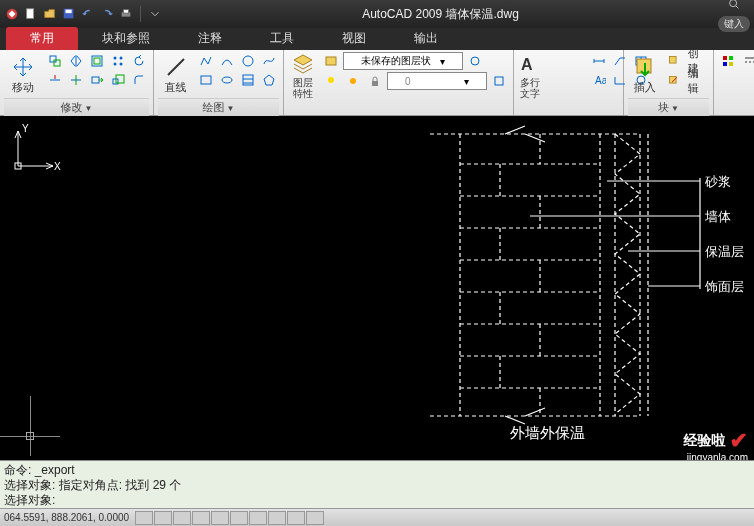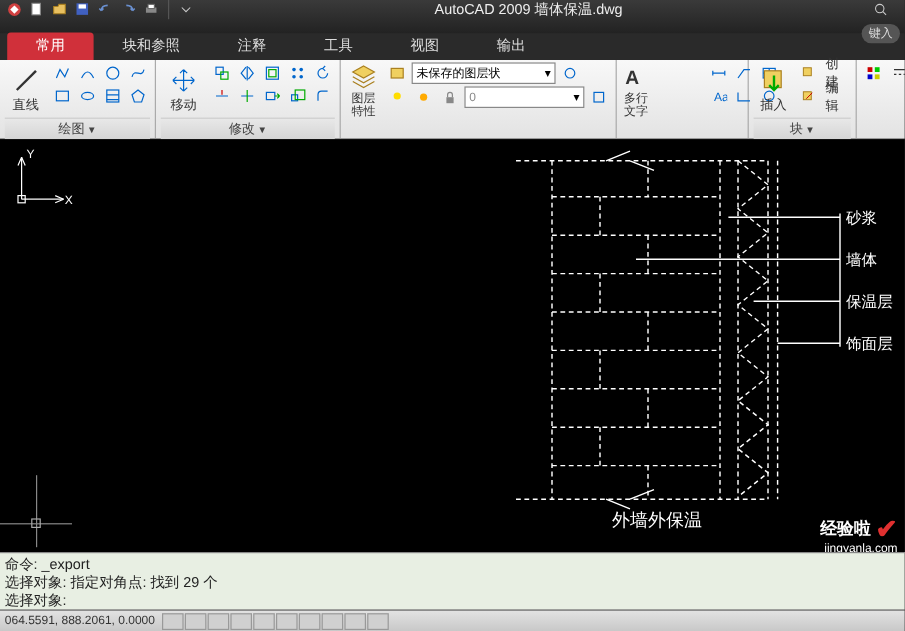--- a/index.html
+++ b/index.html
@@ -1,19 +1,19 @@
 <!DOCTYPE html>
 <html><head>
 <meta charset="utf-8">
 <style>
 * { margin:0; padding:0; box-sizing:border-box; font-family:"Microsoft YaHei",SimSun,Arial,sans-serif; }
 body { background:#333; width:754px; height:526px; overflow:hidden; position:relative; }
 
 
-.titlebar { height:28px; background:linear-gradient(#3a3a3a,#222); display:flex; align-items:flex-start; padding:0 4px; }
+.titlebar { height:28px; background:linear-gradient(#3a3a3a,#222); display:flex; align-items:center; padding:0 4px; }
 .titlebar .qat { display:flex; gap:3px; align-items:center; }
 .titlebar .qicon { width:16px; height:16px; display:flex; align-items:center; justify-content:center; cursor:pointer; }
 .titlebar .qicon svg { width:14px; height:14px; }
 .titlebar .qsep { width:1px; height:16px; background:#555; margin:0 3px; }
 .titlebar .title { flex:1; text-align:center; color:#eee; font-size:12px; }
 .titlebar .right { display:flex; gap:4px; align-items:center;flex-direction:column; }
 .titlebar .pill { background:#555; color:#ddd; font-size:10px; padding:1px 6px; border-radius:8px; cursor:pointer; }
 
 
 .tabs { height:22px; background:#2a2a2a; display:flex; align-items:end; padding-left:6px; gap:0; }
@@ -28,21 +28,21 @@
 .panel-label .drop { font-size:8px; margin-left:2px; }
 .bigbtn { display:flex; flex-direction:column; align-items:center; justify-content:center; width:38px; height:46px; cursor:pointer; }
 .bigbtn .ico { width:24px; height:24px; display:flex; align-items:center; justify-content:center; }
 .bigbtn .lbl { font-size:11px; color:#333; margin-top:1px; }
 .grid-btns { display:grid; grid-template-columns:repeat(4,20px); grid-auto-rows:18px; gap:1px; }
 .grid-btns.c3 { grid-template-columns:repeat(3,20px);margin-left:44px; }
 .grid-btns.c2 { grid-template-columns:repeat(2,22px); }
 .sbtn { width:20px; height:18px; display:flex; align-items:center; justify-content:center; cursor:pointer; }
 .sbtn svg { width:14px; height:14px; }
 .layer-row { display:flex; align-items:center; gap:2px; }
-.layer-combo { width:120px; height:18px; background:#fff; border:1px solid #888; font-size:10px; display:flex; align-items:center; padding:0 3px; cursor:pointer;justify-content:flex-end; }
+.layer-combo { width:120px; height:18px; background:#fff; border:1px solid #888; font-size:10px; display:flex; align-items:center; padding:0 17px; cursor:pointer;justify-content:flex-end; }
 .txtbtn { display:flex; align-items:center; gap:9px; height:18px; font-size:11px; color:#333; cursor:pointer; padding:0 3px; }
 .txtbtn .ico { width:14px; height:14px; }
 
 
 .canvas { position:absolute; top:116px; left:0; right:0; bottom:66px; background:#000; overflow:hidden; }
 .canvas svg { position:absolute; top:0; left:0; }
 .dlabel { position:absolute; color:#fff; font-size:13px; }
 .watermark { position:absolute; right:6px; bottom:6px; color:#fff; font-size:14px; font-weight:bold; display:flex; align-items:center; gap:4px; }
 .watermark .check { color:#e03030; font-size:22px; }
 
@@ -125,20 +125,95 @@
   <div class="tab active">常用</div>
   <div class="tab">块和参照</div>
   <div class="tab">注释</div>
   <div class="tab">工具</div>
   <div class="tab">视图</div>
   <div class="tab">输出</div>
 </div>
 
 <div class="ribbon">
 
+  <div class="panel" style="width:155px;">
+    <div class="panel-body">
+      <div class="bigbtn">
+        <span class="ico">
+            <svg viewBox="0 0 24 24">
+              <path d="M12 3 L12 21 M3 12 L21 12 M12 3 L9 6 M12 3 L15 6 M12 21 L9 18 M12 21 L15 18 M3 12 L6 9 M3 12 L6 15 M21 12 L18 9 M21 12 L18 15" stroke="#06c" fill="none"></path>
+            </svg>
+          </span>
+        <span class="lbl">移动</span>
+      </div>
+      <div class="grid-btns" style="grid-template-columns:repeat(5,20px);">
+        <span class="sbtn">
+            <svg viewBox="0 0 14 14">
+              <rect x="2" y="2" width="6" height="6" stroke="#06c" fill="none"></rect>
+              <rect x="6" y="6" width="6" height="6" stroke="#0a0" fill="none"></rect>
+            </svg>
+          </span>
+        <span class="sbtn">
+            <svg viewBox="0 0 14 14">
+              <path d="M6 2 L2 7 L6 12 M8 2 L12 7 L8 12 M7 1 L7 13" stroke="#06c" fill="none"></path>
+            </svg>
+          </span>
+        <span class="sbtn">
+            <svg viewBox="0 0 14 14">
+              <rect x="2" y="2" width="10" height="10" stroke="#06c" fill="none"></rect>
+              <rect x="4" y="4" width="6" height="6" stroke="#0a0" fill="none"></rect>
+            </svg>
+          </span>
+        <span class="sbtn">
+            <svg viewBox="0 0 14 14">
+              <circle cx="4" cy="4" r="1.5" fill="#06c"></circle>
+              <circle cx="10" cy="4" r="1.5" fill="#06c"></circle>
+              <circle cx="4" cy="10" r="1.5" fill="#06c"></circle>
+              <circle cx="10" cy="10" r="1.5" fill="#06c"></circle>
+            </svg>
+          </span>
+        <span class="sbtn">
+            <svg viewBox="0 0 14 14">
+              <path d="M11 7 A4 4 0 1 1 7 3 M7 3 L9 1 M7 3 L9 5" stroke="#06c" fill="none"></path>
+            </svg>
+          </span>
+        <span class="sbtn">
+            <svg viewBox="0 0 14 14">
+              <line x1="2" y1="7" x2="12" y2="7" stroke="#06c"></line>
+              <line x1="7" y1="2" x2="7" y2="6" stroke="#c00"></line>
+            </svg>
+          </span>
+        <span class="sbtn">
+            <svg viewBox="0 0 14 14">
+              <line x1="2" y1="7" x2="12" y2="7" stroke="#06c"></line>
+              <line x1="7" y1="2" x2="7" y2="12" stroke="#0a0"></line>
+            </svg>
+          </span>
+        <span class="sbtn">
+            <svg viewBox="0 0 14 14">
+              <rect x="2" y="4" width="7" height="6" stroke="#06c" fill="none"></rect>
+              <path d="M9 7 L13 7 M13 7 L11 5 M13 7 L11 9" stroke="#0a0"></path>
+            </svg>
+          </span>
+        <span class="sbtn">
+            <svg viewBox="0 0 14 14">
+              <rect x="2" y="6" width="5" height="5" stroke="#06c" fill="none"></rect>
+              <rect x="5" y="2" width="8" height="8" stroke="#0a0" fill="none"></rect>
+            </svg>
+          </span>
+        <span class="sbtn">
+            <svg viewBox="0 0 14 14">
+              <path d="M3 11 L3 6 Q3 3 6 3 L11 3" stroke="#06c" fill="none"></path>
+            </svg>
+          </span>
+      </div>
+    </div>
+    <div class="panel-label"><span>修改</span><span class="drop">▼</span></div>
+  </div>
+
   <div class="panel" style="width:130px;">
     <div class="panel-body">
       <div class="bigbtn">
         <span class="ico">
             <svg viewBox="0 0 24 24">
               <line x1="4" y1="20" x2="20" y2="4" stroke="#333" stroke-width="2"></line>
             </svg>
           </span>
         <span class="lbl">直线</span>
       </div>
@@ -181,95 +256,20 @@
             </svg>
           </span>
         <span class="sbtn">
             <svg viewBox="0 0 14 14">
               <path d="M7 2 L12 6 L10 12 L4 12 L2 6 Z" stroke="#06c" fill="none"></path>
             </svg>
           </span>
       </div>
     </div>
     <div class="panel-label"><span>绘图</span><span class="drop">▼</span></div>
-  </div>
-
-  <div class="panel" style="width:155px;">
-    <div class="panel-body">
-      <div class="bigbtn">
-        <span class="ico">
-            <svg viewBox="0 0 24 24">
-              <path d="M12 3 L12 21 M3 12 L21 12 M12 3 L9 6 M12 3 L15 6 M12 21 L9 18 M12 21 L15 18 M3 12 L6 9 M3 12 L6 15 M21 12 L18 9 M21 12 L18 15" stroke="#06c" fill="none"></path>
-            </svg>
-          </span>
-        <span class="lbl">移动</span>
-      </div>
-      <div class="grid-btns" style="grid-template-columns:repeat(5,20px);">
-        <span class="sbtn">
-            <svg viewBox="0 0 14 14">
-              <rect x="2" y="2" width="6" height="6" stroke="#06c" fill="none"></rect>
-              <rect x="6" y="6" width="6" height="6" stroke="#0a0" fill="none"></rect>
-            </svg>
-          </span>
-        <span class="sbtn">
-            <svg viewBox="0 0 14 14">
-              <path d="M6 2 L2 7 L6 12 M8 2 L12 7 L8 12 M7 1 L7 13" stroke="#06c" fill="none"></path>
-            </svg>
-          </span>
-        <span class="sbtn">
-            <svg viewBox="0 0 14 14">
-              <rect x="2" y="2" width="10" height="10" stroke="#06c" fill="none"></rect>
-              <rect x="4" y="4" width="6" height="6" stroke="#0a0" fill="none"></rect>
-            </svg>
-          </span>
-        <span class="sbtn">
-            <svg viewBox="0 0 14 14">
-              <circle cx="4" cy="4" r="1.5" fill="#06c"></circle>
-              <circle cx="10" cy="4" r="1.5" fill="#06c"></circle>
-              <circle cx="4" cy="10" r="1.5" fill="#06c"></circle>
-              <circle cx="10" cy="10" r="1.5" fill="#06c"></circle>
-            </svg>
-          </span>
-        <span class="sbtn">
-            <svg viewBox="0 0 14 14">
-              <path d="M11 7 A4 4 0 1 1 7 3 M7 3 L9 1 M7 3 L9 5" stroke="#06c" fill="none"></path>
-            </svg>
-          </span>
-        <span class="sbtn">
-            <svg viewBox="0 0 14 14">
-              <line x1="2" y1="7" x2="12" y2="7" stroke="#06c"></line>
-              <line x1="7" y1="2" x2="7" y2="6" stroke="#c00"></line>
-            </svg>
-          </span>
-        <span class="sbtn">
-            <svg viewBox="0 0 14 14">
-              <line x1="2" y1="7" x2="12" y2="7" stroke="#06c"></line>
-              <line x1="7" y1="2" x2="7" y2="12" stroke="#0a0"></line>
-            </svg>
-          </span>
-        <span class="sbtn">
-            <svg viewBox="0 0 14 14">
-              <rect x="2" y="4" width="7" height="6" stroke="#06c" fill="none"></rect>
-              <path d="M9 7 L13 7 M13 7 L11 5 M13 7 L11 9" stroke="#0a0"></path>
-            </svg>
-          </span>
-        <span class="sbtn">
-            <svg viewBox="0 0 14 14">
-              <rect x="2" y="6" width="5" height="5" stroke="#06c" fill="none"></rect>
-              <rect x="5" y="2" width="8" height="8" stroke="#0a0" fill="none"></rect>
-            </svg>
-          </span>
-        <span class="sbtn">
-            <svg viewBox="0 0 14 14">
-              <path d="M3 11 L3 6 Q3 3 6 3 L11 3" stroke="#06c" fill="none"></path>
-            </svg>
-          </span>
-      </div>
-    </div>
-    <div class="panel-label"><span>修改</span><span class="drop">▼</span></div>
   </div>
 
   <div class="panel" style="width:230px;">
     <div class="panel-body">
       <div class="bigbtn">
         <span class="ico">
             <svg viewBox="0 0 24 24">
               <path d="M12 3 L21 8 L12 13 L3 8 Z" fill="#f0d060" stroke="#aa8020"></path>
               <path d="M3 12 L12 17 L21 12" stroke="#aa8020" fill="none"></path>
               <path d="M3 16 L12 21 L21 16" stroke="#aa8020" fill="none"></path>

